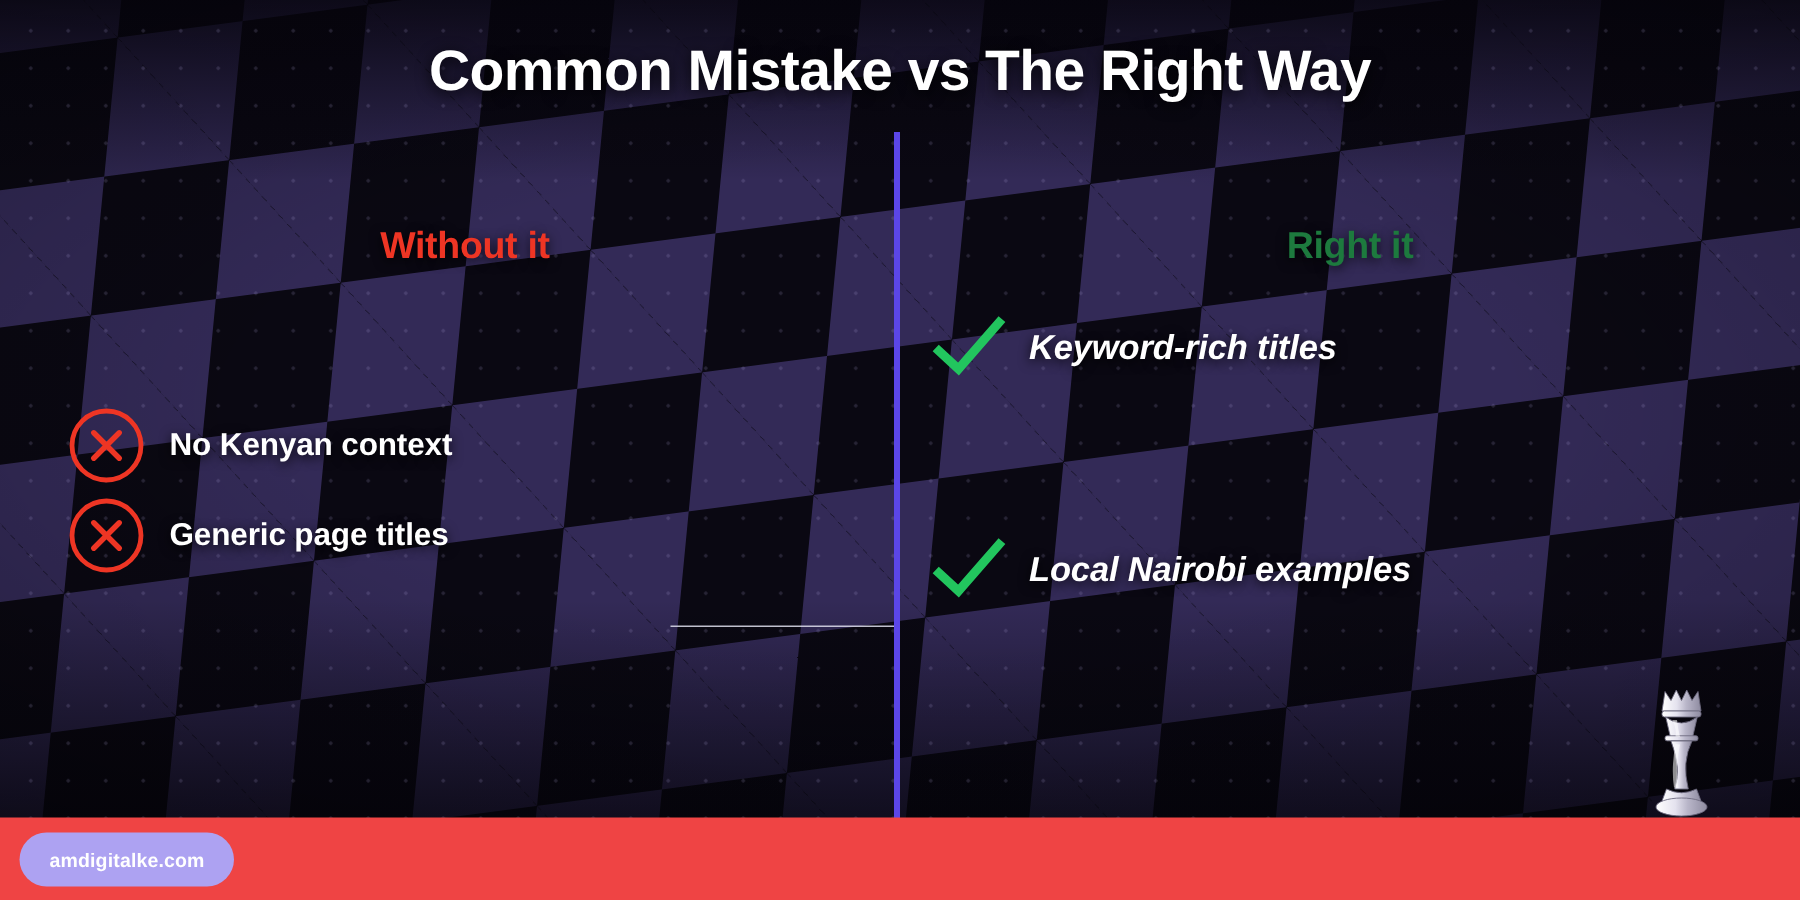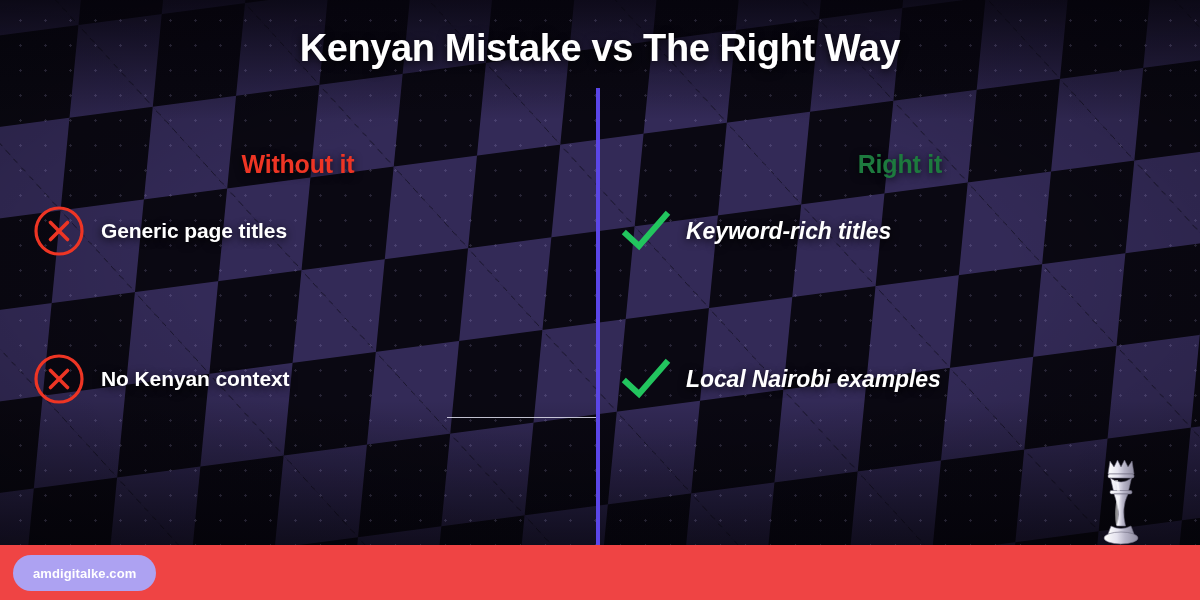--- a/index.html
+++ b/index.html
@@ -105,21 +105,21 @@
     background: #5b46e8;
     z-index: 5;
   }
 
   
   .col {
     position: absolute;
     top: 150px;
     z-index: 6;
   }
-  .col-left  { left: 0px;   width: 596px; }
+  .col-left  { left: 12px;   width: 596px; }
   .col-right { left: 600px; width: 600px; }
 
   .col-head {
     text-align: center;
     font-size: 25px;
     font-weight: 700;
     letter-spacing: -.2px;
     text-shadow: 0 2px 8px rgba(0,0,0,.8);
   }
   .col-head.bad  { color: #ee3524; }
@@ -202,44 +202,44 @@
   <div class="board-wrap">
     <div class="board-plane"></div>
     <div class="board-shade-top"></div>
     <div class="board-shade-bottom"></div>
     <div class="board-vignette"></div>
     <div class="dot-grid"></div>
   </div>
 
   <div class="hair-line"></div>
 
-  <div class="title">Kenyan Mistake vs The Right Way</div>
+  <div class="title">Common Mistake vs The Right Way</div>
 
   <div class="divider"></div>
 
   <div class="col col-left">
     <div class="col-head bad">Without it</div>
     <div class="items">
+
+      <div class="item item-left spaced">
+        <svg class="icon-x" viewBox="0 0 52 52">
+          <circle cx="26" cy="26" r="23" fill="none" stroke="#ee3524" stroke-width="3.2"></circle>
+          <line x1="17.5" y1="17.5" x2="34.5" y2="34.5" stroke="#ee3524" stroke-width="3.6" stroke-linecap="round"></line>
+          <line x1="34.5" y1="17.5" x2="17.5" y2="34.5" stroke="#ee3524" stroke-width="3.6" stroke-linecap="round"></line>
+        </svg>
+        <span class="item-label">No Kenyan context</span>
+      </div>
 
       <div class="item item-left">
         <svg class="icon-x" viewBox="0 0 52 52">
           <circle cx="26" cy="26" r="23" fill="none" stroke="#ee3524" stroke-width="3.2"></circle>
           <line x1="17.5" y1="17.5" x2="34.5" y2="34.5" stroke="#ee3524" stroke-width="3.6" stroke-linecap="round"></line>
           <line x1="34.5" y1="17.5" x2="17.5" y2="34.5" stroke="#ee3524" stroke-width="3.6" stroke-linecap="round"></line>
         </svg>
         <span class="item-label">Generic page titles</span>
-      </div>
-
-      <div class="item item-left spaced">
-        <svg class="icon-x" viewBox="0 0 52 52">
-          <circle cx="26" cy="26" r="23" fill="none" stroke="#ee3524" stroke-width="3.2"></circle>
-          <line x1="17.5" y1="17.5" x2="34.5" y2="34.5" stroke="#ee3524" stroke-width="3.6" stroke-linecap="round"></line>
-          <line x1="34.5" y1="17.5" x2="17.5" y2="34.5" stroke="#ee3524" stroke-width="3.6" stroke-linecap="round"></line>
-        </svg>
-        <span class="item-label">No Kenyan context</span>
       </div>
 
     </div>
   </div>
 
   <div class="col col-right">
     <div class="col-head good">Right it</div>
     <div class="items">
 
       <div class="item item-right">

